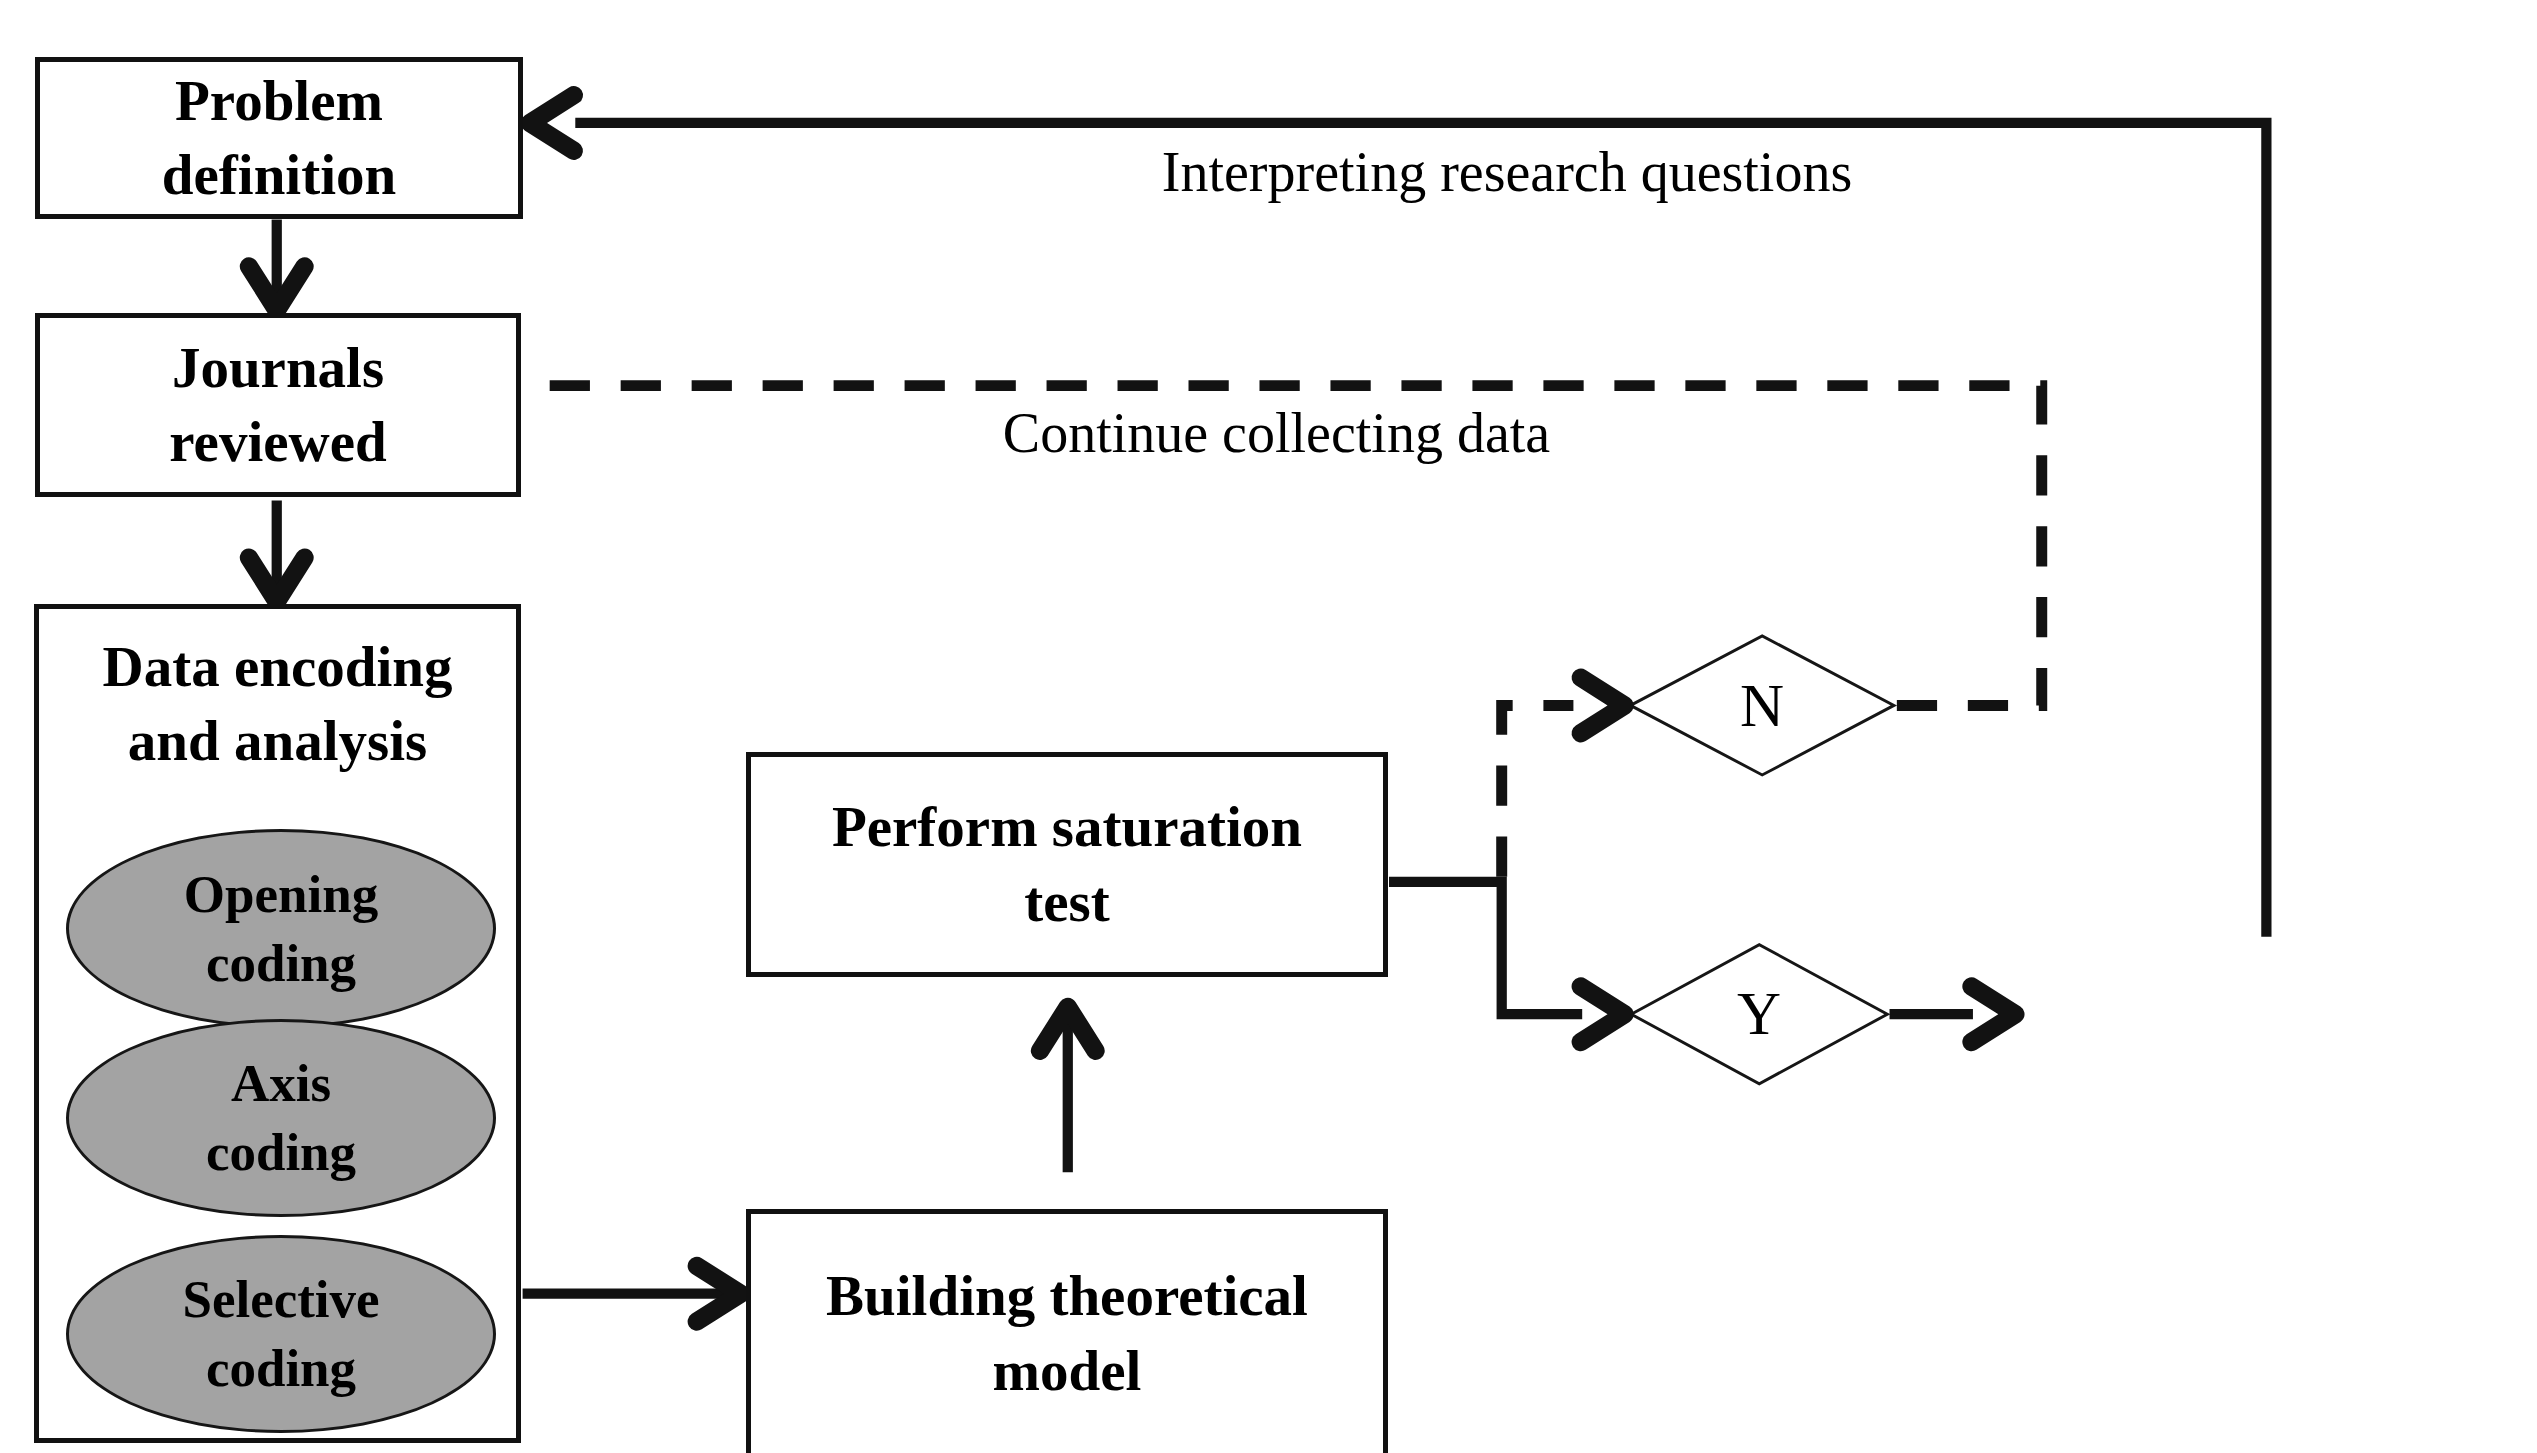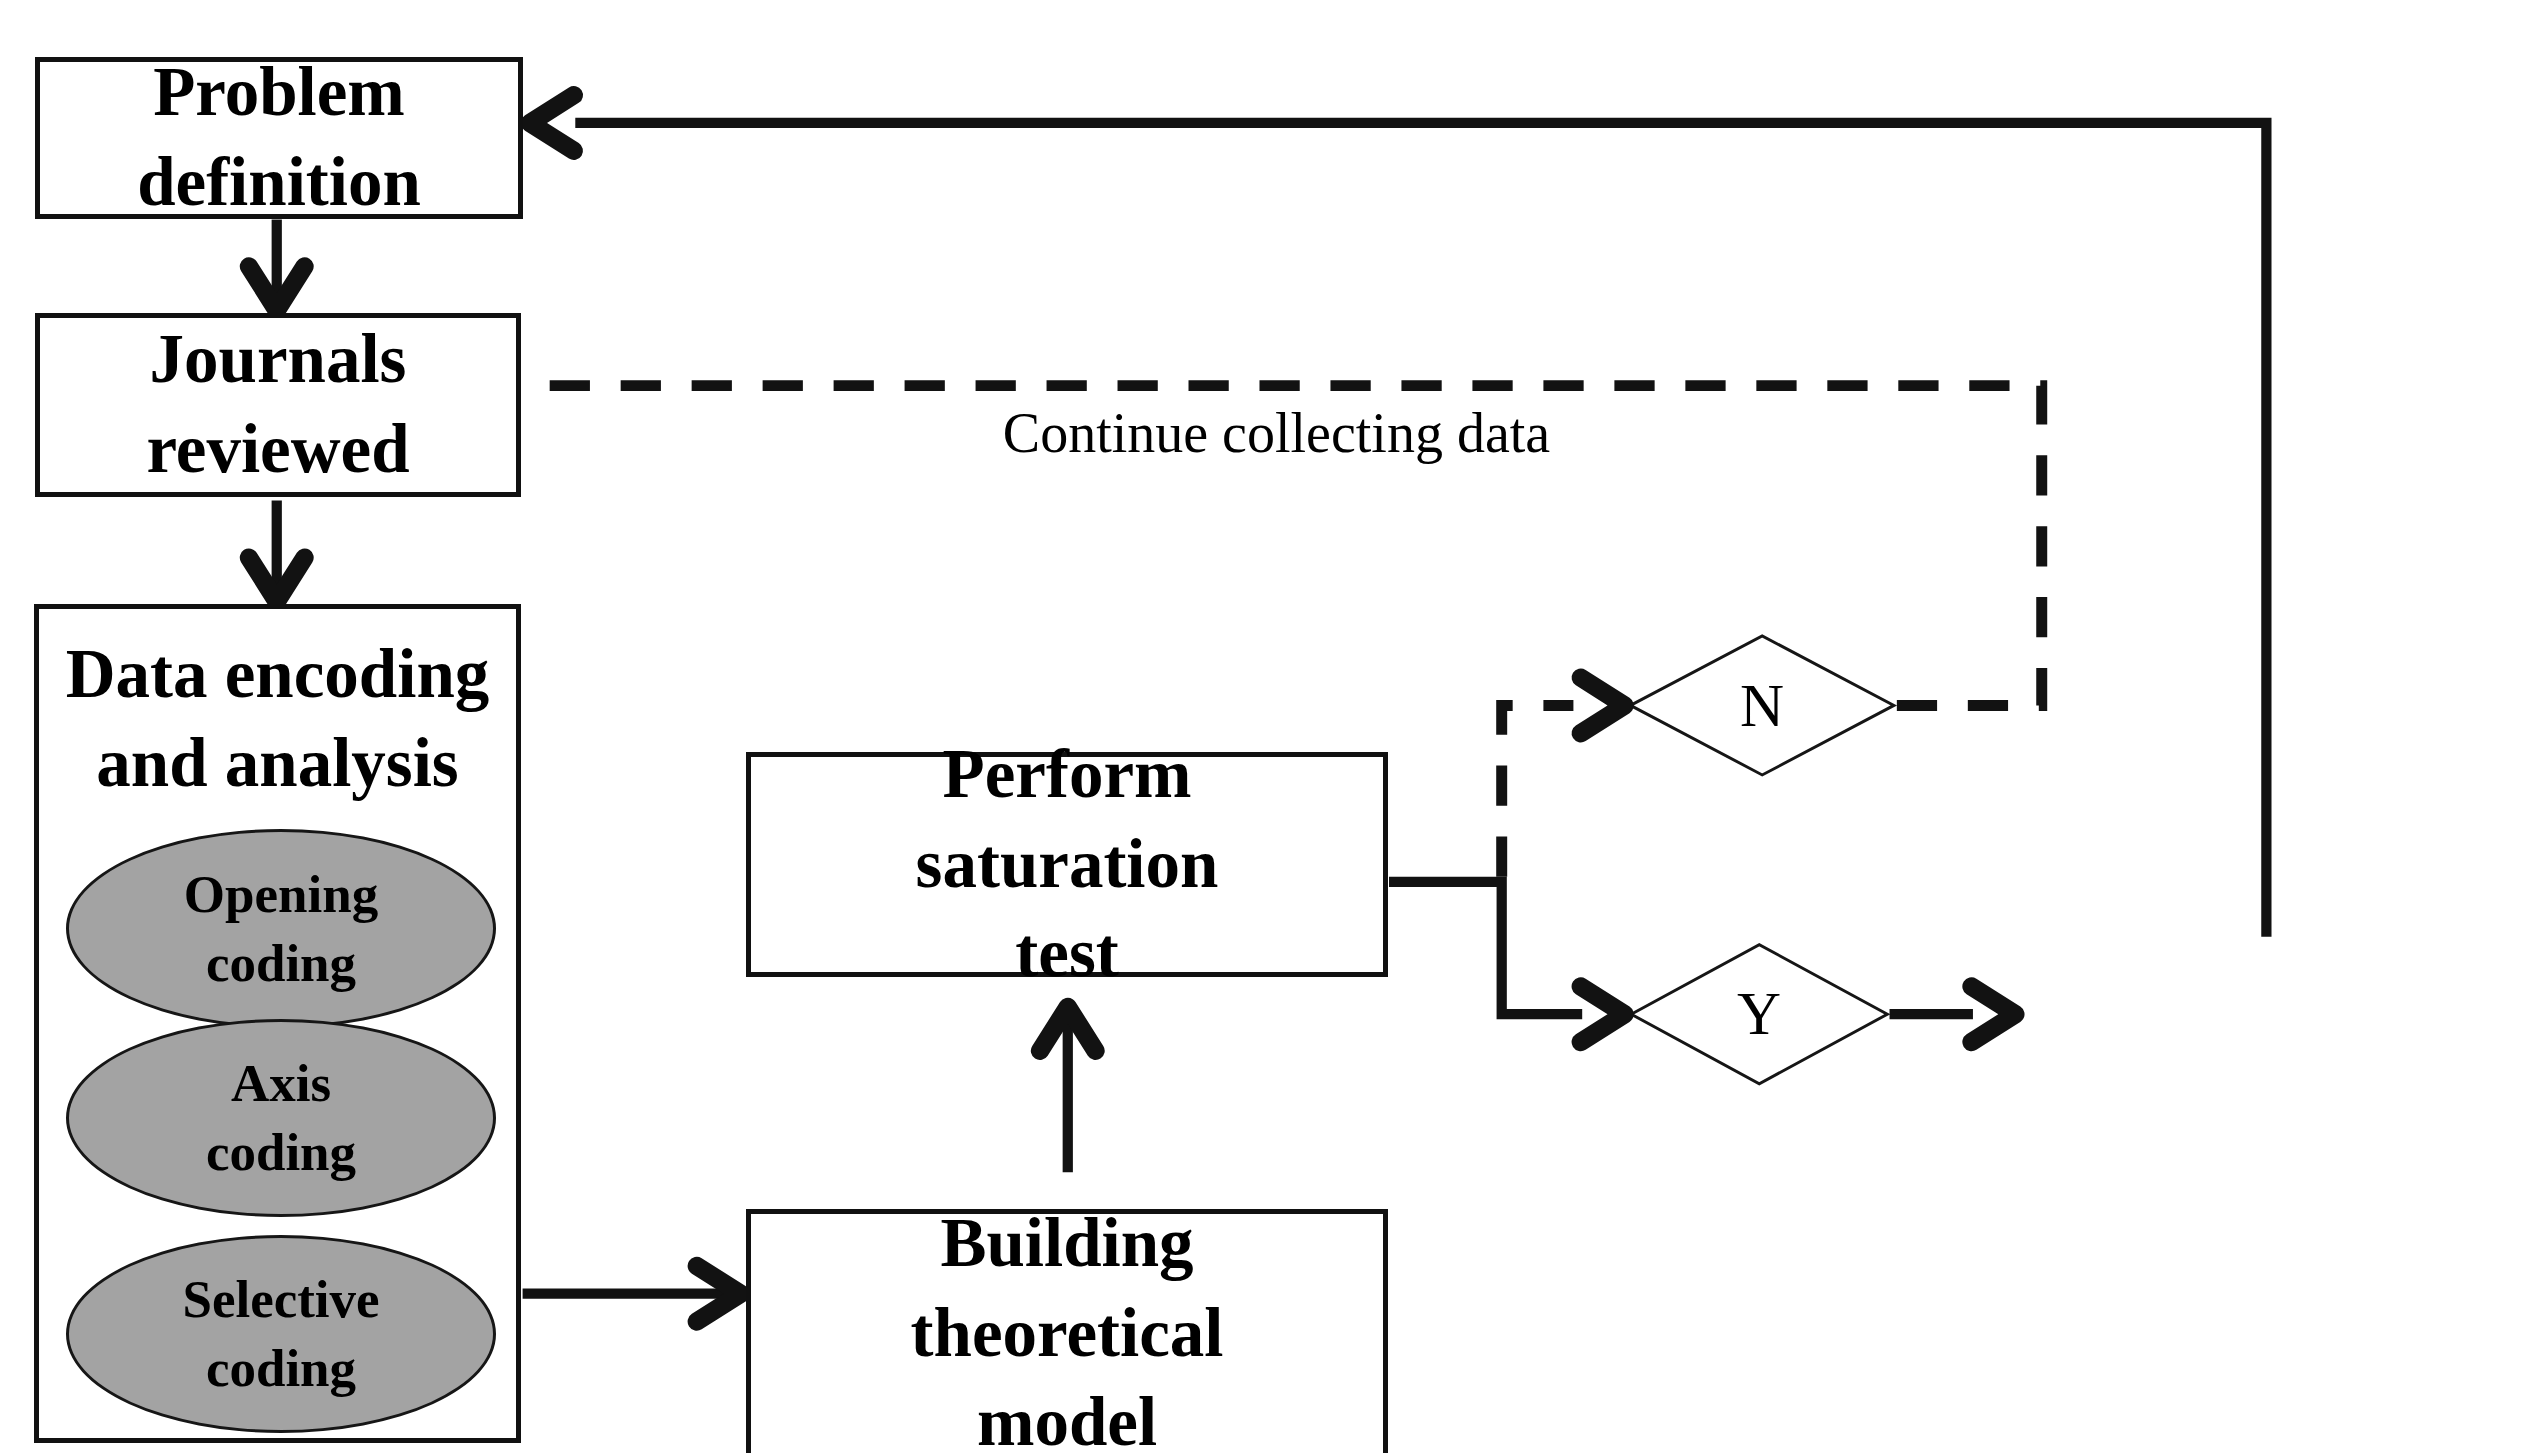--- a/index.html
+++ b/index.html
@@ -32,21 +32,21 @@
     position: absolute;
     z-index: 2;
     box-sizing: border-box;
     background: #ffffff;
     border: 5.9px solid #111111;
     display: flex;
     align-items: center;
     justify-content: center;
     text-align: center;
     font-weight: bold;
-    font-size: 69px;
+    font-size: 57px;
     line-height: 1.3;
     white-space: pre-line;
   }
   .container-box {
     align-items: flex-start;
     padding-top: 20.5px;
   }
   .ellipse {
     position: absolute;
     z-index: 3;
@@ -141,17 +141,18 @@
 test</div>
 
   <div class="node" style="left:746px; top:1174px; width:642px; height:249px; padding:0 37px;margin-top:35px;">Building theoretical
 model</div>
 
 
   <div class="decision-label" style="left:1711px; top:672px; width:102px; height:67px;">N</div>
 
   <div class="decision-label" style="left:1708px; top:980px; width:102px; height:67px;">Y</div>
 
+  <div class="edge-label" style="left:1024px; top:140px; width:966px;">Interpreting research questions</div>
 
   <div class="edge-label" style="left:918px; top:401px; width:717px;">Continue collecting data</div>
 
 </div>
 
 
 </body></html>

